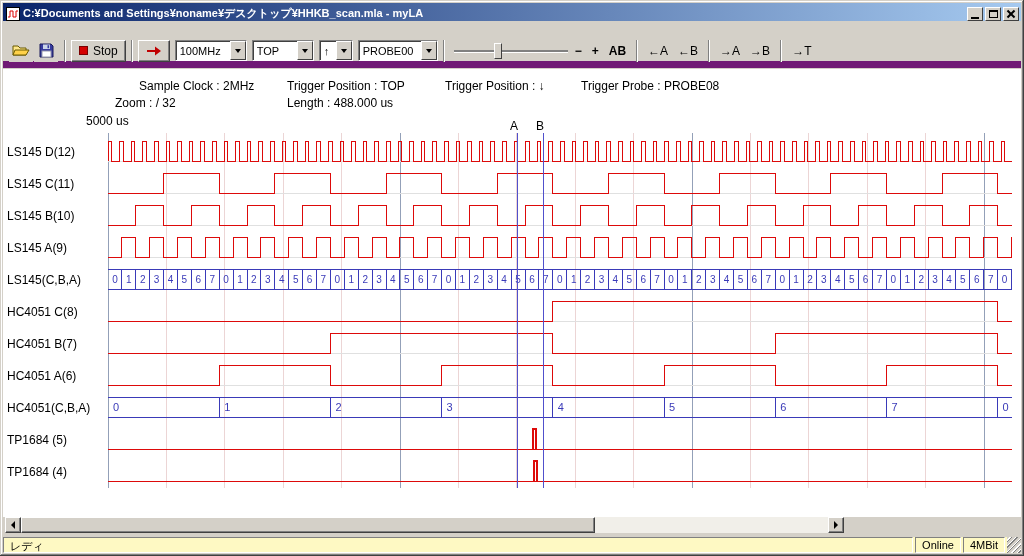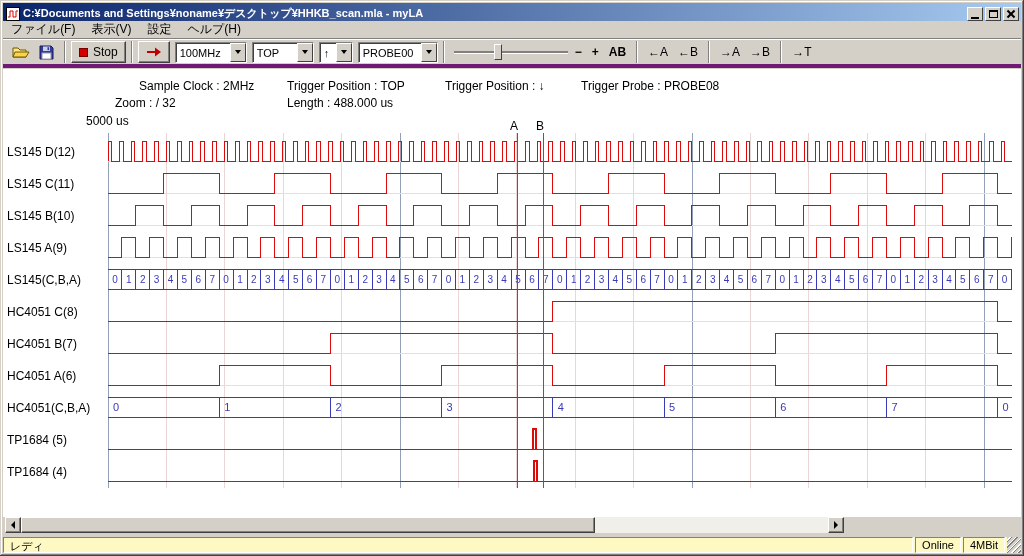--- a/index.html
+++ b/index.html
@@ -30,21 +30,21 @@
 
   
   .menubar { position:absolute; left:3px; top:21px; right:3px; height:18px;
     display:flex; align-items:center; font-size:12px; background:#d4d0c8;
     border-bottom:1px solid #808080; box-shadow:0 1px 0 #fff; }
   .menu-item { padding:1px 8px; white-space:nowrap; }
 
   
   .toolbar { position:absolute; left:3px; top:40px; right:3px; height:28px;
     display:flex; align-items:center; background:#d4d0c8; padding-left:6px;
-    border-bottom:4px solid #701a75; }
+    border-bottom:7px solid #701a75; }
   .tb-icon { width:24px; height:22px; background:#d4d0c8; border:1px solid #d4d0c8;
     display:flex; align-items:center; justify-content:center; margin-right:1px; }
   .tb-sep { width:2px; height:22px; margin:0 5px;
     border-left:1px solid #808080; border-right:1px solid #fff; }
   .tb-btn { height:22px; background:#d4d0c8; border:1px solid;
     border-color:#fff #404040 #404040 #fff; box-shadow:inset -1px -1px 0 #808080;
     display:flex; align-items:center; font-size:12px; padding:0 7px; gap:5px; }
   .stop-square { width:9px; height:9px; background:#d40000; border:1px solid #7a0000; }
   .combo { height:21px; background:#fff; border:1px solid; margin-left:5px;
     border-color:#808080 #fff #fff #808080; box-shadow:inset 1px 1px 0 #404040;
@@ -111,26 +111,20 @@
         </div>
       <div class="ctl-btn">
           <div class="glyph-max"></div>
         </div>
       <div class="ctl-btn">
           <div class="glyph-x"></div>
         </div>
     </div>
   </div>
 
-  <div class="menubar">
-    <div class="menu-item">ファイル(F)</div>
-    <div class="menu-item">表示(V)</div>
-    <div class="menu-item">設定</div>
-    <div class="menu-item">ヘルプ(H)</div>
-  </div>
 
   <div class="toolbar">
     <div class="tb-icon">
       <svg width="18" height="15" viewBox="0 0 18 15">
         <path d="M1 3 L6 3 L8 5 L14 5 L14 12 L1 12 Z" fill="#ffe789" stroke="#6b5a00"></path>
         <path d="M3 7 L17 7 L14 12 L1 12 Z" fill="#ffd24a" stroke="#6b5a00"></path>
       </svg>
     </div>
     <div class="tb-icon">
       <svg width="15" height="15" viewBox="0 0 15 15">

